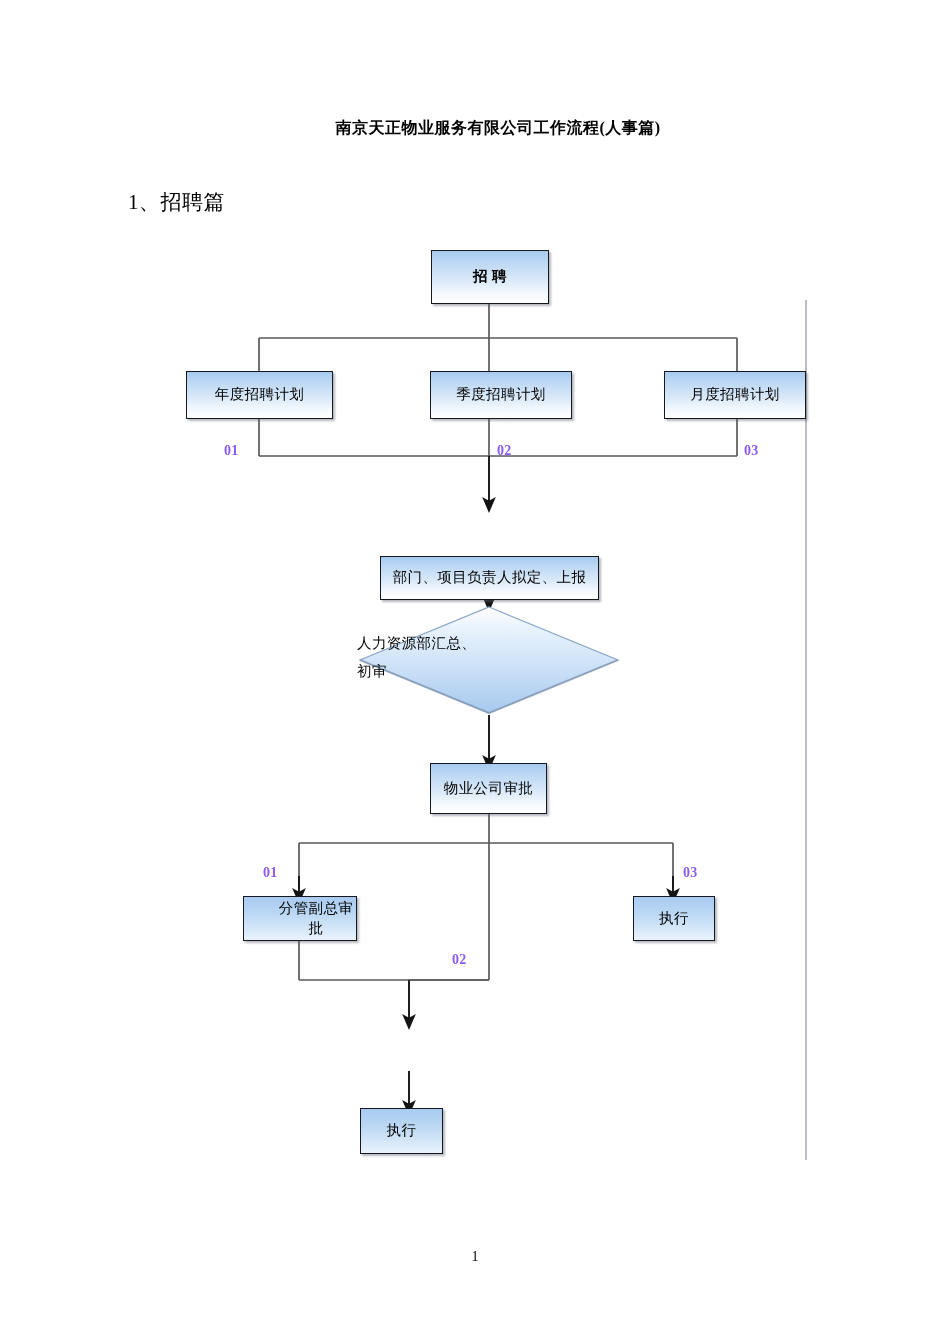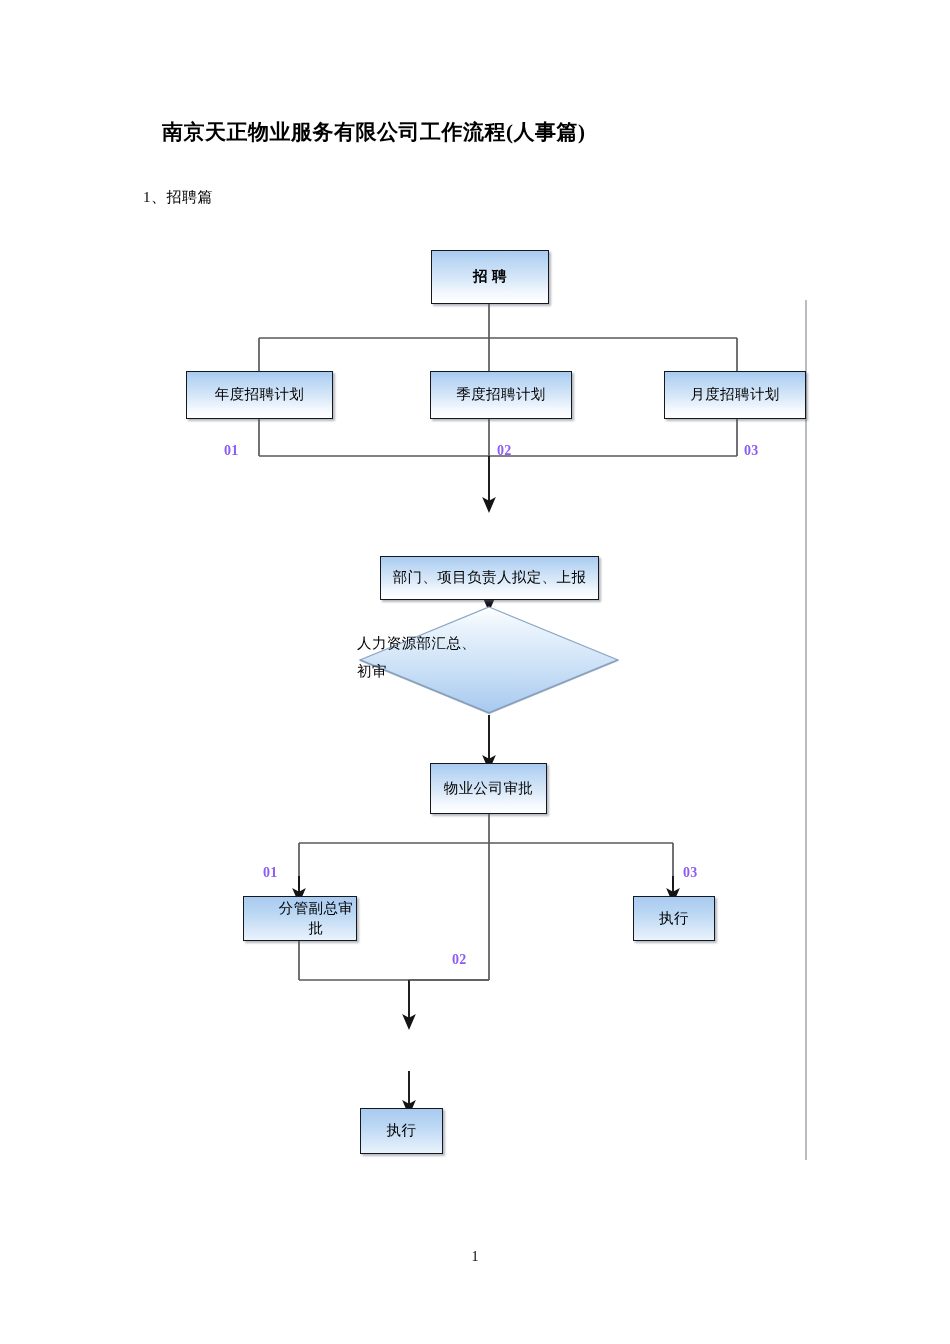--- a/index.html
+++ b/index.html
@@ -19,34 +19,35 @@
   .page {
     position: absolute;
     left: 0; top: 0;
     width: 950px;
     height: 1344px;
   }
 
   
   .doc-title {
     position: absolute;
-    left: 162px;
+    left: 168px;
     top: 118px;
     width: 660px;
-    font-size: 21px;
+    text-align: center;
+    font-size: 16px;
     font-weight: bold;
     letter-spacing: 0.5px;
     white-space: nowrap;
   }
 
   .section-heading {
     position: absolute;
-    left: 143px;
+    left: 128px;
     top: 188px;
-    font-size: 15px;
+    font-size: 21px;
     letter-spacing: 0.5px;
   }
 
   .page-number {
     position: absolute;
     left: 0;
     top: 1249px;
     width: 950px;
     text-align: center;
     font-size: 14px;

